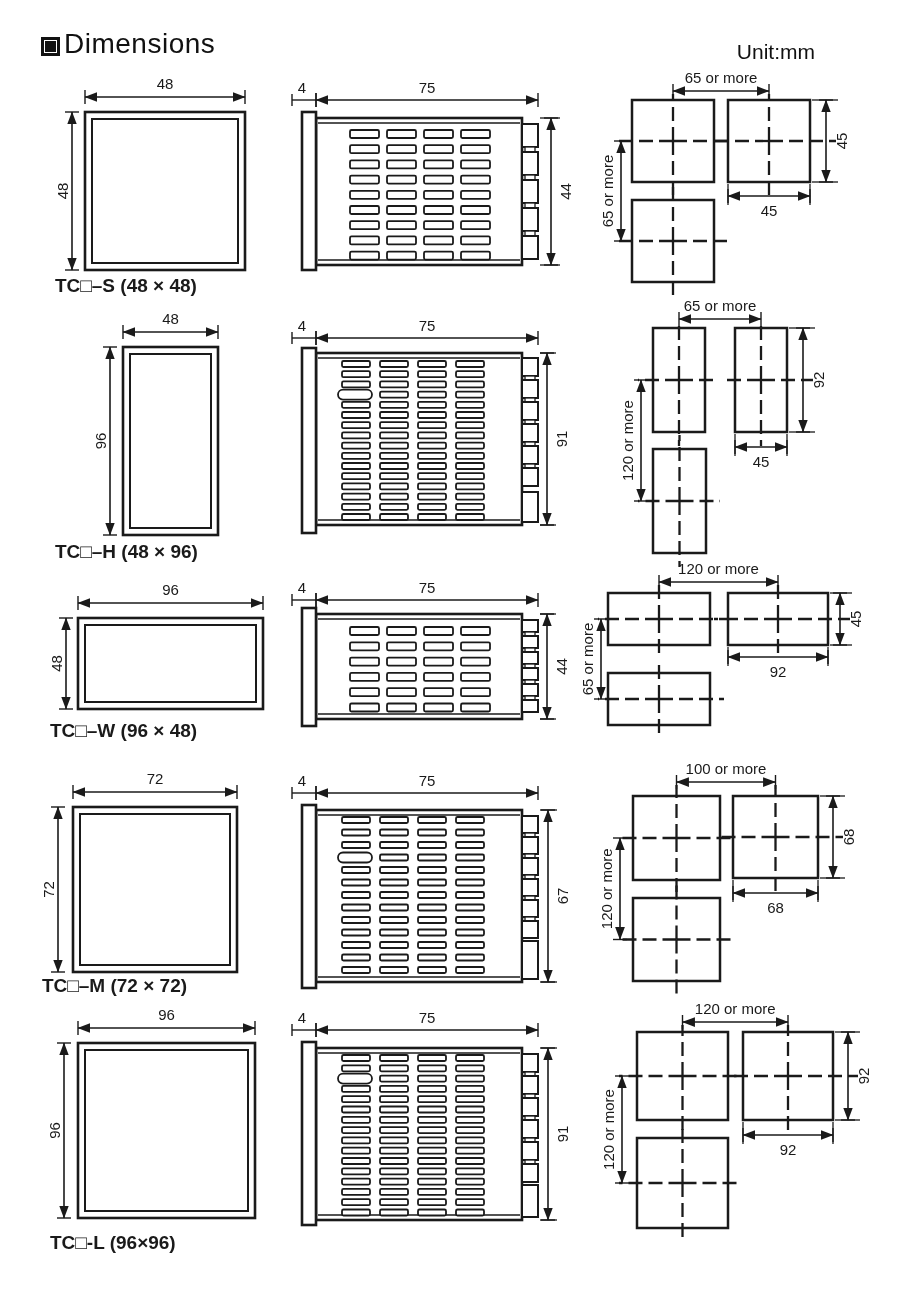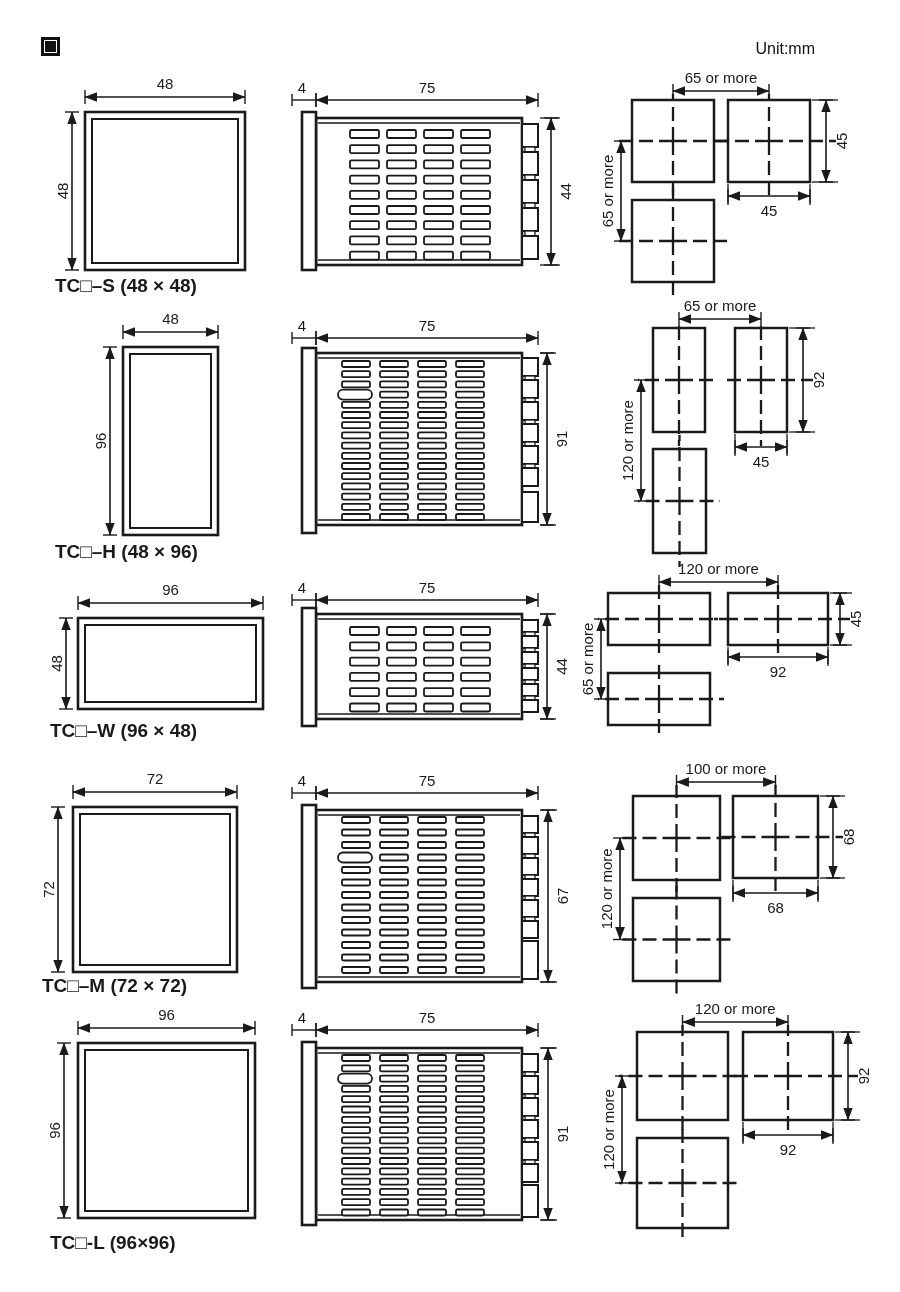--- a/index.html
+++ b/index.html
@@ -1,31 +1,32 @@
 <!DOCTYPE html>
 <html><head>
 <meta charset="utf-8">
 <style>
   html,body{margin:0;padding:0;background:#ffffff;}
   .page{position:relative;width:900px;height:1292px;background:#fff;overflow:hidden;
         font-family:"Liberation Sans","DejaVu Sans",sans-serif;color:#1a1a1a;}
   .hdr-bullet{position:absolute;left:41px;top:37px;width:13px;height:13px;border:3px solid #111;display:block;}
   .hdr-bullet-inner{position:absolute;left:1px;top:1px;width:11px;height:11px;background:#111;display:block;}
   .hdr-title{position:absolute;left:64px;top:28px;font-size:28px;letter-spacing:0.5px;color:#111;}
-  .hdr-unit{position:absolute;left:700px;top:40px;width:115px;text-align:right;font-size:16px;color:#111;}
+  .hdr-unit{position:absolute;left:700px;top:40px;width:115px;text-align:right;font-size:21px;color:#111;}
   svg{position:absolute;left:0;top:0;}
   svg text{font-family:"Liberation Sans","DejaVu Sans",sans-serif;fill:#1a1a1a;}
 </style>
 </head>
 <body>
 
 <div class="page">
   <span class="hdr-bullet">
     <span class="hdr-bullet-inner"></span>
   </span>
+  <span class="hdr-title">Dimensions</span>
   <span class="hdr-unit">Unit:mm</span>
 
   <svg id="diagram" width="900" height="1292" viewBox="0 0 900 1292">
     <defs>
       <marker id="ah" viewBox="0 0 12 9" markerWidth="13" markerHeight="10" refX="11.5" refY="4.5" orient="auto-start-reverse" markerUnits="userSpaceOnUse">
         <path d="M0,0L12,4.5L0,9Z" fill="#1a1a1a"></path>
       </marker>
     </defs>
   <g>
         <g>

